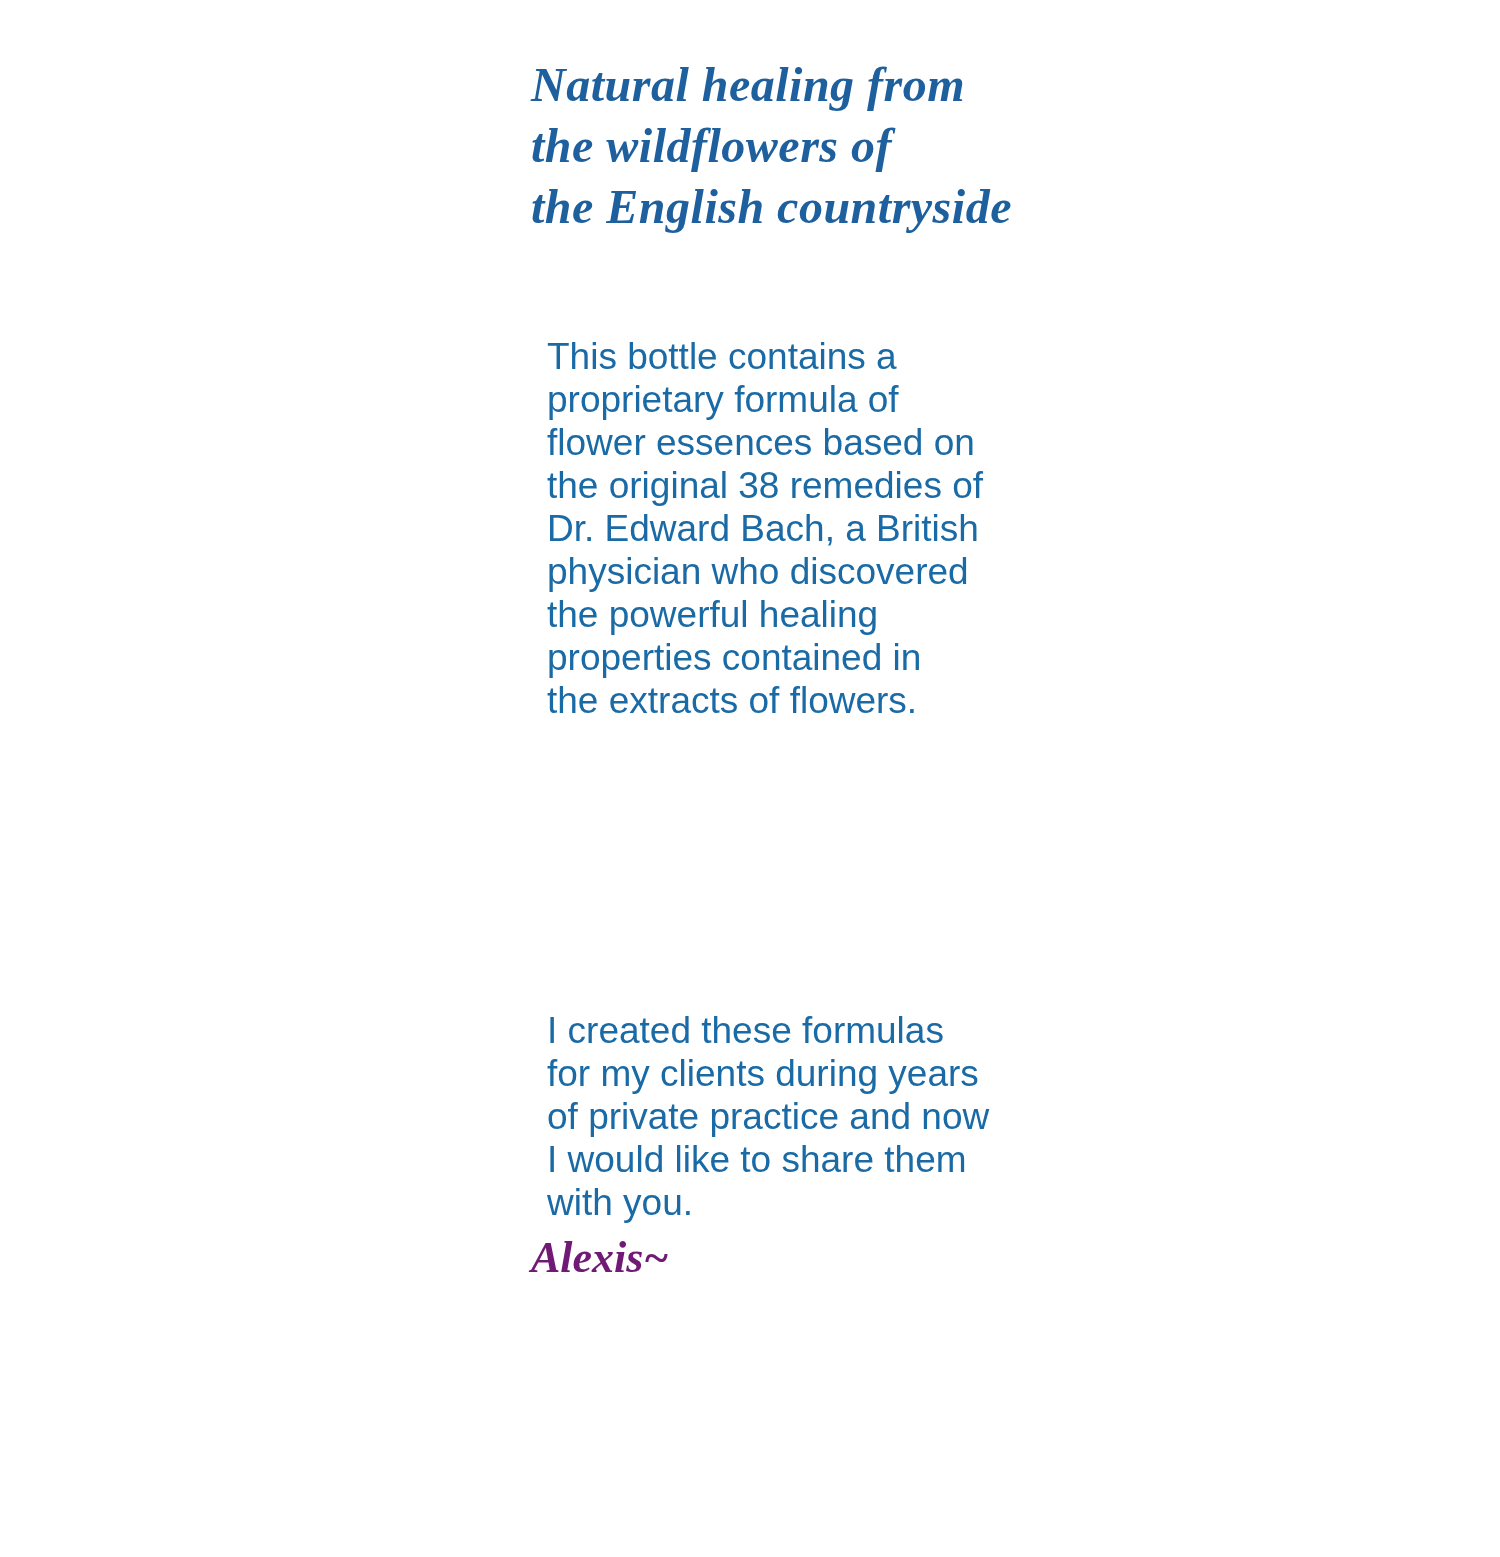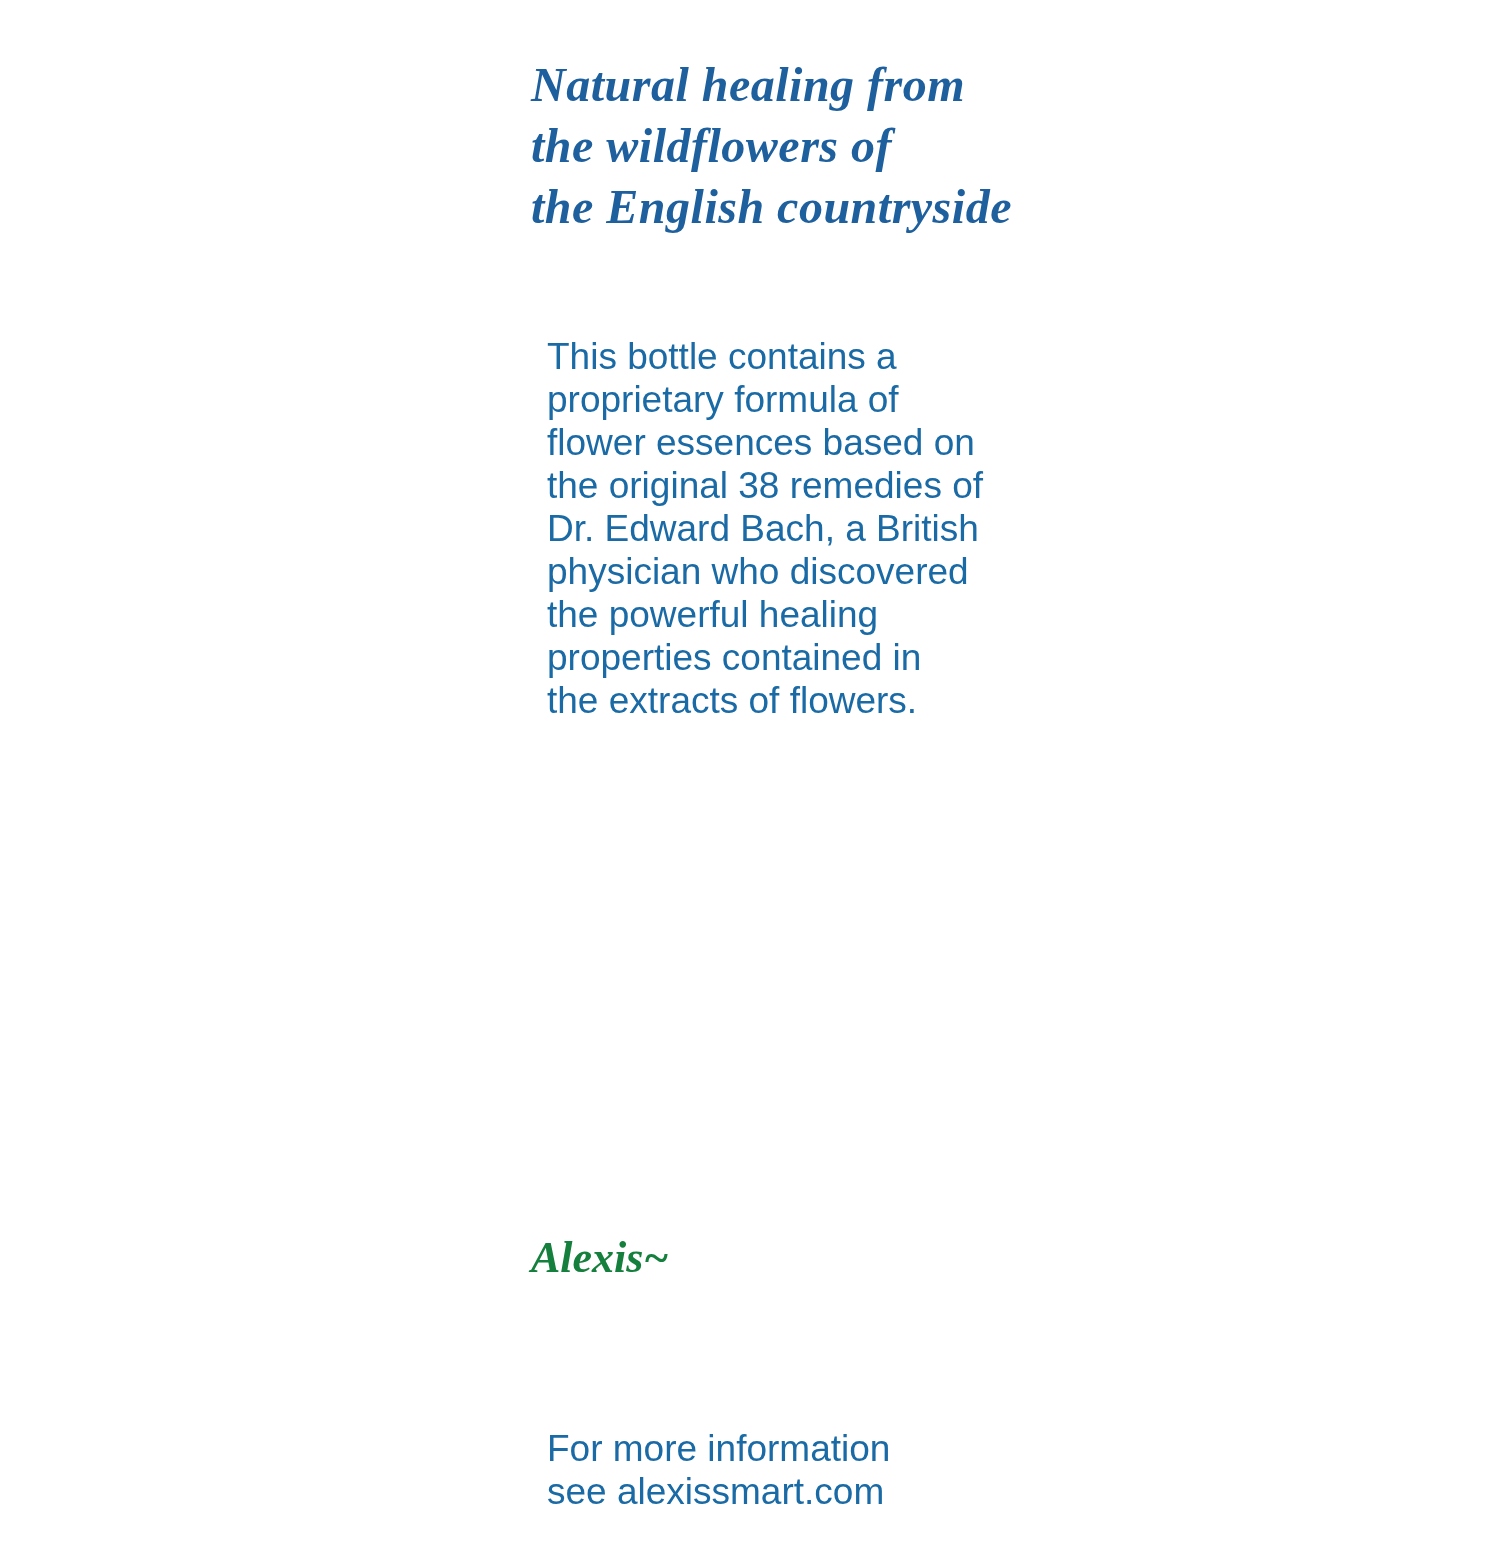--- a/index.html
+++ b/index.html
@@ -42,21 +42,21 @@
   .p1 { top: 319px; }
   .p2 { top: 746px; }
   .p3 { top: 993px; }
   .signature {
     top: 1232px;
     font-family: "Liberation Serif", serif;
     font-style: italic;
     font-weight: 700;
     font-size: 44px;
     line-height: 52px;
-    color: #15803d;
+    color: #701a75;
     margin: 0;
   }
   .footer {
     top: 1411px;
   }
 </style>
 </head>
 <body>
 
 <div class="canvas">
@@ -68,18 +68,21 @@
 proprietary formula of
 flower essences based on
 the original 38 remedies of
 Dr. Edward Bach, a British
 physician who discovered
 the powerful healing
 properties contained in
 the extracts of flowers.</p>
 
 
+  <p class="block body-text p3">I created these formulas
+for my clients during years
+of private practice and now
+I would like to share them
+with you.</p>
 
   <div class="block signature">Alexis~</div>
 
-  <div class="block body-text footer">For more information
-see alexissmart.com</div>
 </div>
 
 </body></html>

